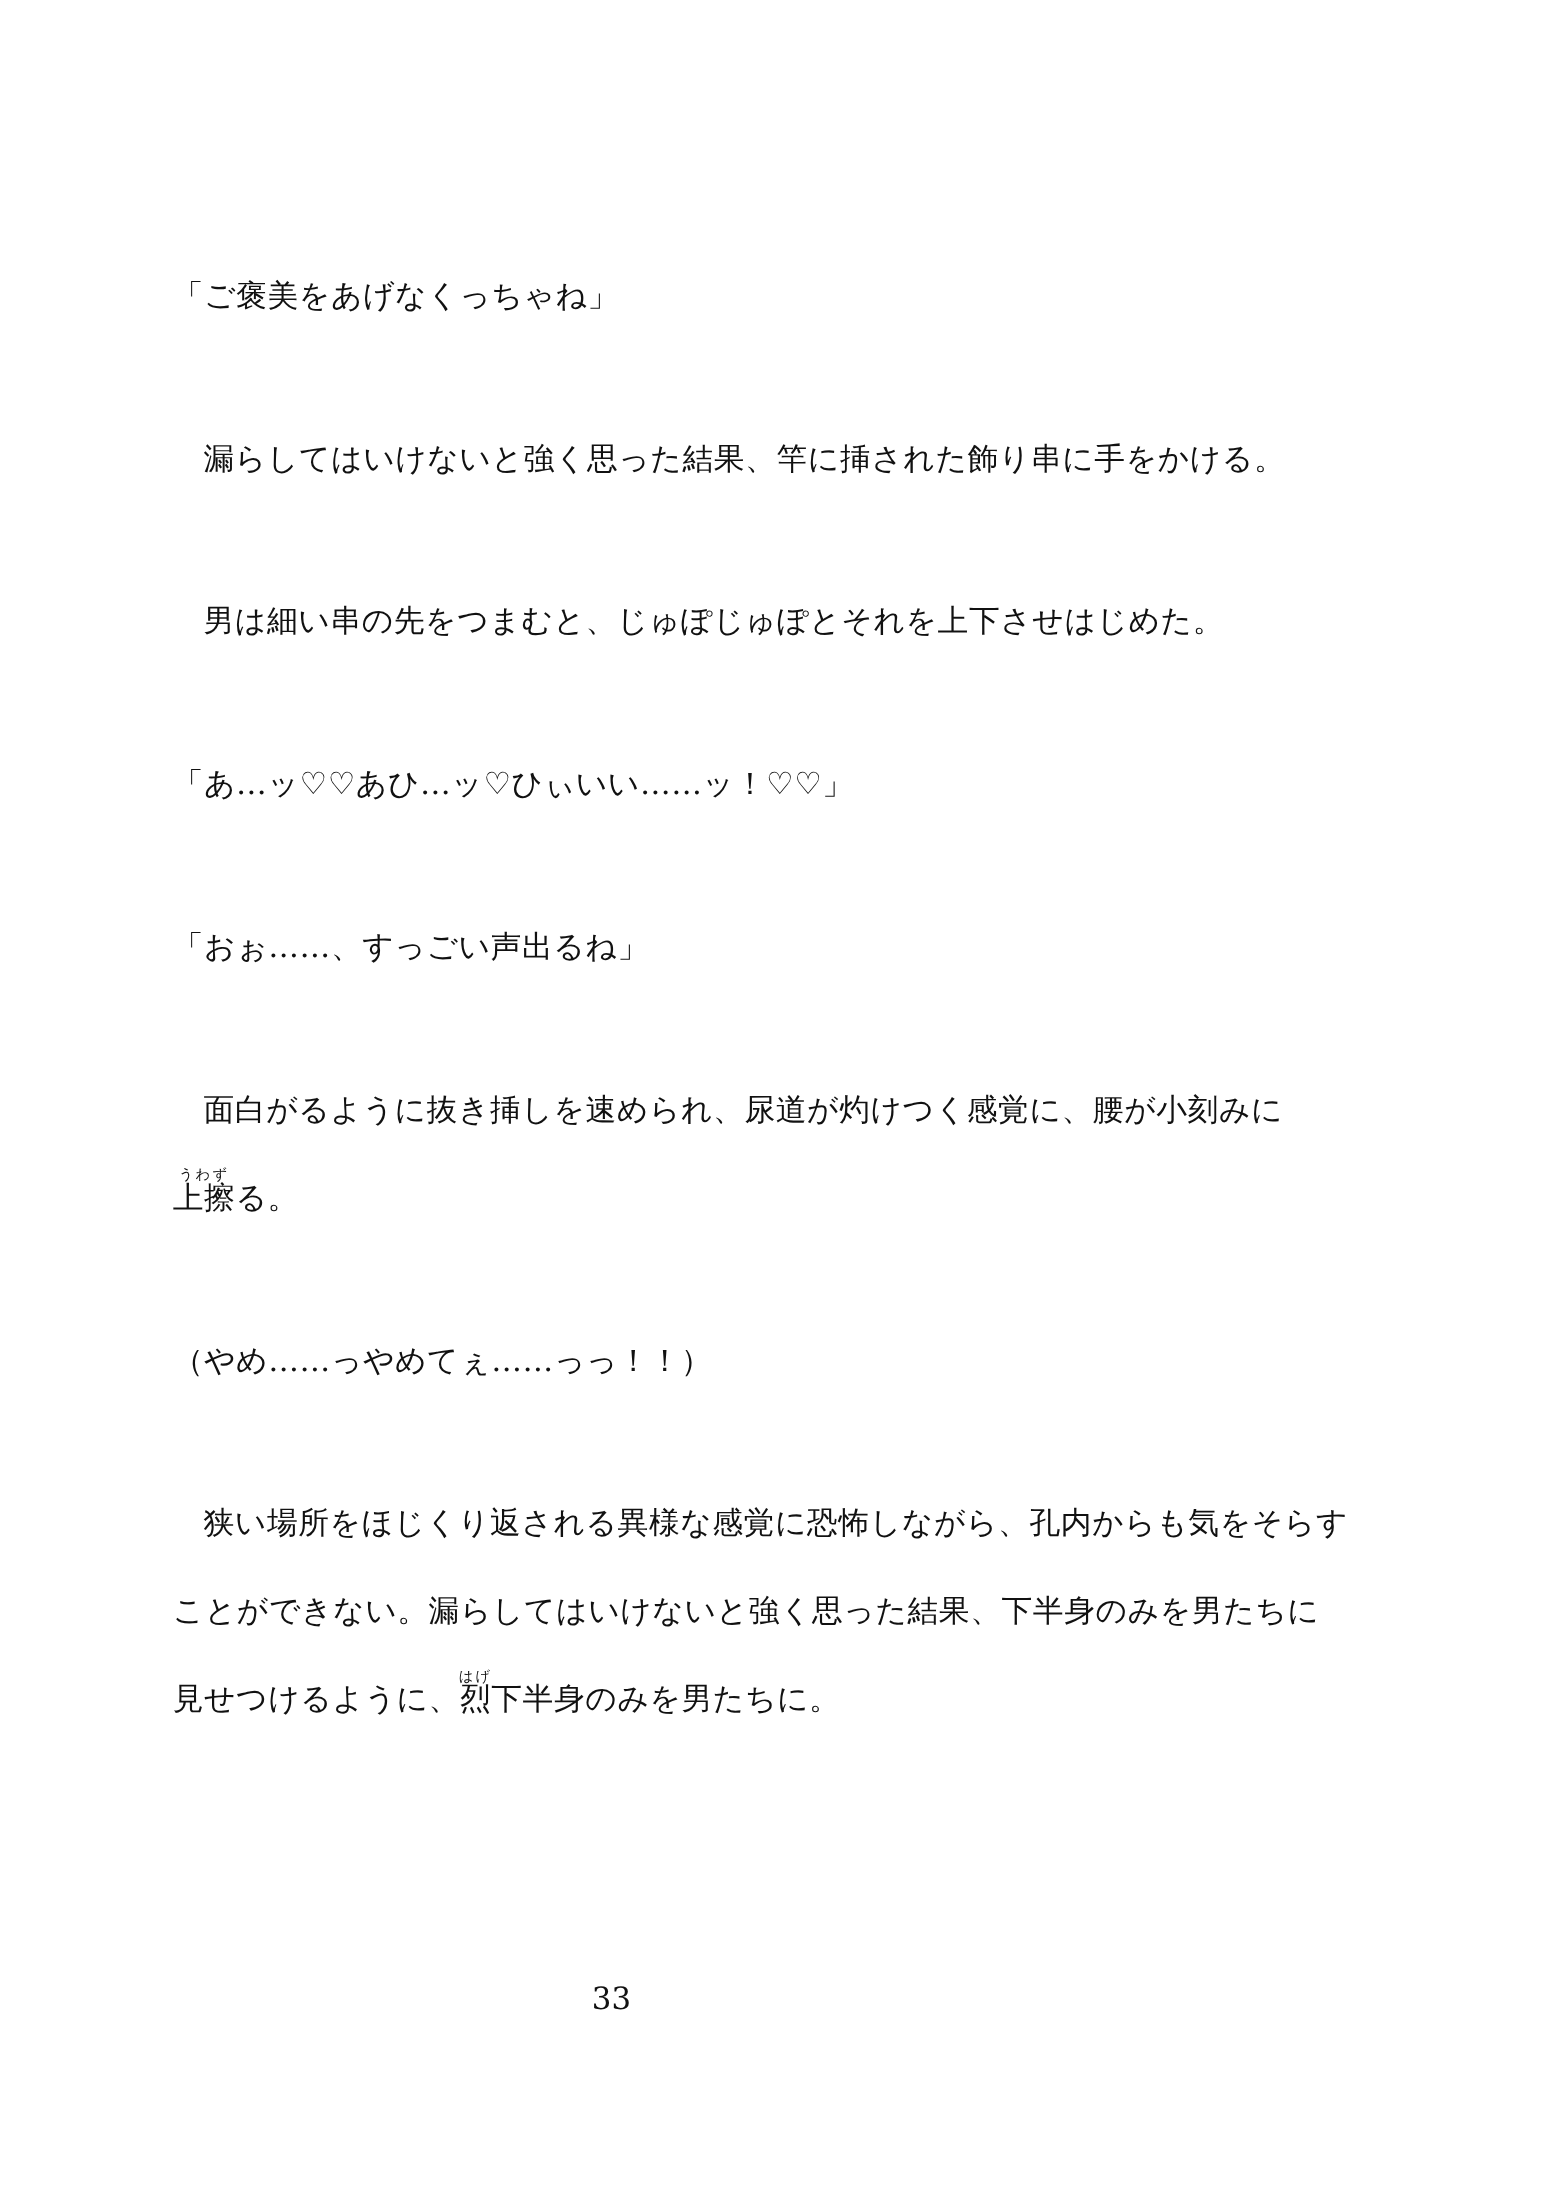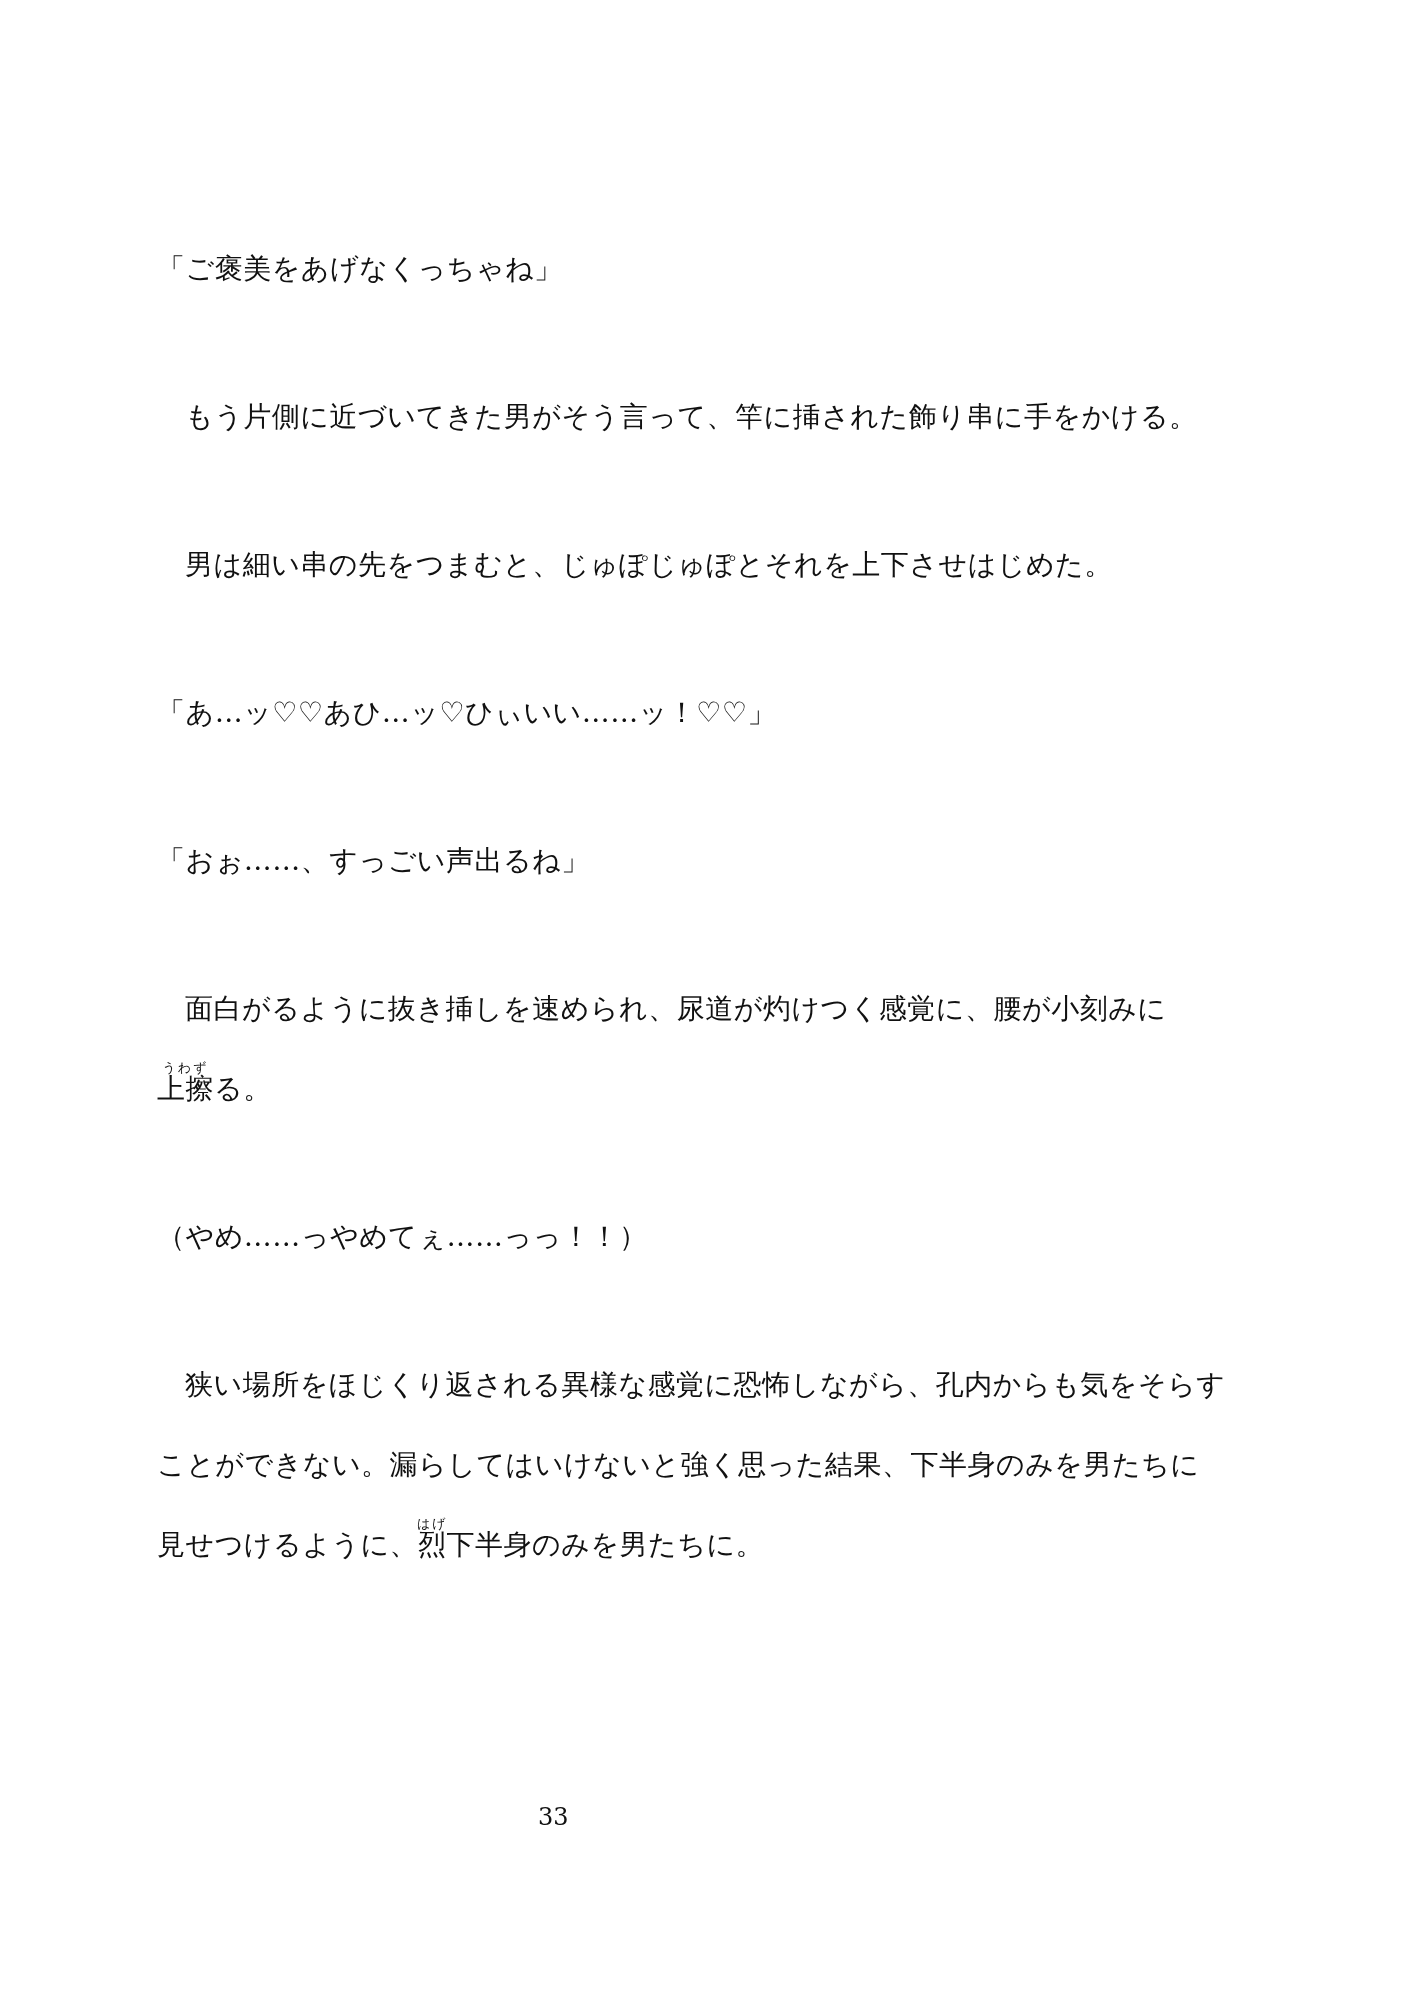--- a/index.html
+++ b/index.html
@@ -45,35 +45,35 @@
   rt {
     font-size: 13px;
     line-height: 1;
     letter-spacing: 2px;
     text-align: center;
   }
   .page-number {
     position: absolute;
     top: 1802px;
     left: 538px;
-    font-size: 24px;
+    font-size: 28px;
     line-height: 30px;
     color: #111111;
   }
 </style>
 </head>
 <body style="background: rgb(255, 255, 255); color: rgb(17, 17, 17);">
 
 <div class="page">
   <div class="text-content">
       <div class="block">
         <div class="line"><span>「ご褒美をあげなくっちゃね」</span></div>
       </div>
       <div class="block">
-        <div class="line indent"><span>もう片側に近づいてきた男がそう言って、竿に挿された飾り串に手をかける。</span></div>
+        <div class="line indent"><span>漏らしてはいけないと強く思った結果、竿に挿された飾り串に手をかける。</span></div>
       </div>
       <div class="block">
         <div class="line indent"><span>男は細い串の先をつまむと、じゅぽじゅぽとそれを上下させはじめた。</span></div>
       </div>
       <div class="block">
         <div class="line"><span>「あ…ッ♡♡あひ…ッ♡ひぃいい……ッ！♡♡」</span></div>
       </div>
       <div class="block">
         <div class="line"><span>「おぉ……、すっごい声出るね」</span></div>
       </div>

